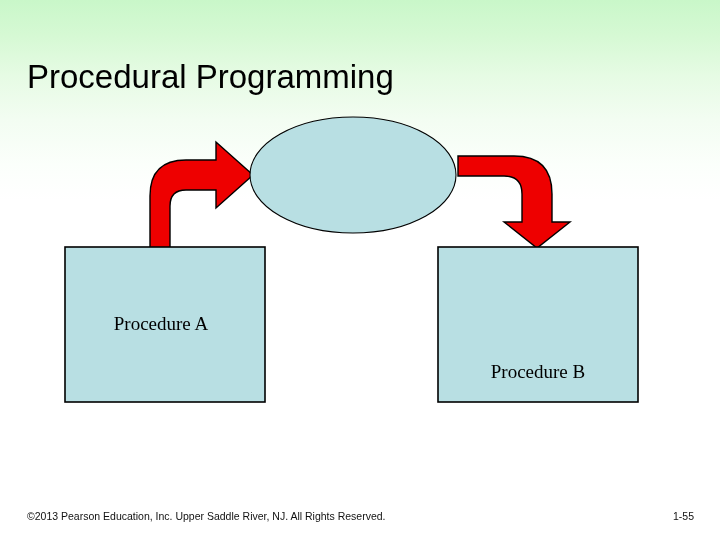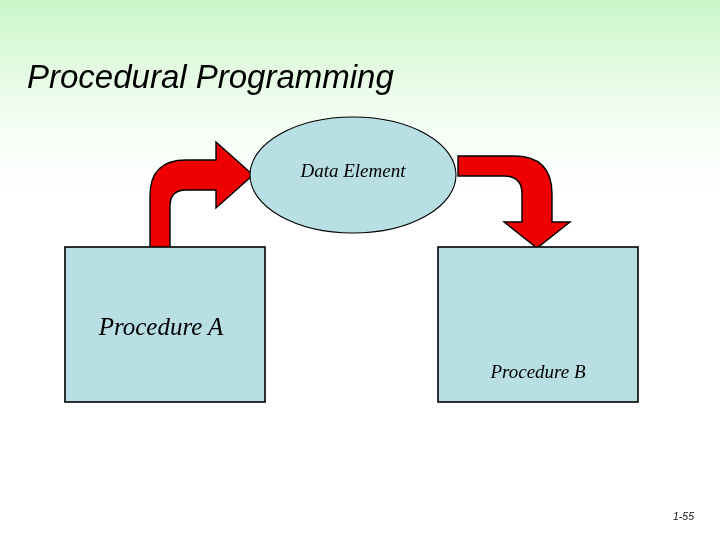--- a/index.html
+++ b/index.html
@@ -8,21 +8,20 @@
     padding: 0;
     background: #ffffff;
   }
   #slide {
     position: relative;
     width: 720px;
     height: 540px;
     overflow: hidden;
     background: #ffffff;
     font-family: "Liberation Sans", sans-serif;
-    font-style: italic;
   }
   
   #bg-gradient {
     position: absolute;
     left: 0; top: 0;
     width: 720px;
     height: 200px;
     background: linear-gradient(to bottom,
         #c9f7c9 0%,
         #d6f9d4 18%,
@@ -64,21 +63,21 @@
     left: 250px;
     top: 160px;
     width: 206px;
     font-size: 19px;
   }
   
   #proc-a-label {
     left: 65px;
     top: 313px;
     width: 192px;
-    font-size: 25px;
+    font-size: 19px;
   }
   #proc-b-label {
     left: 438px;
     top: 313px;
     width: 200px;
     font-size: 19px;
     margin-top: 48px;
   }
   
   #footer-copyright {
@@ -138,22 +137,22 @@
              L 458,176
              Z" fill="#ee0000" stroke="#000000" stroke-width="1.4" stroke-linejoin="miter"></path>
 
     <ellipse cx="353" cy="175" rx="103" ry="58" fill="#b8dfe3" stroke="#000000" stroke-width="1.1"></ellipse>
 
     <rect x="65" y="247" width="200" height="155" fill="#b8dfe3" stroke="#000000" stroke-width="1.6"></rect>
 
     <rect x="438" y="247" width="200" height="155" fill="#b8dfe3" stroke="#000000" stroke-width="1.6"></rect>
   </svg>
 
-  <div class="shape-label" id="ellipse-label">Data Element</div>
 
   <div class="shape-label" id="proc-a-label">Procedure A</div>
 
   <div class="shape-label" id="proc-b-label">Procedure B</div>
 
+  <div id="footer-copyright">©2013 Pearson Education, Inc. Upper Saddle River, NJ. All Rights Reserved.</div>
 
   <div id="footer-pagenum">1-55</div>
 
 </div>
 
 </body></html>

